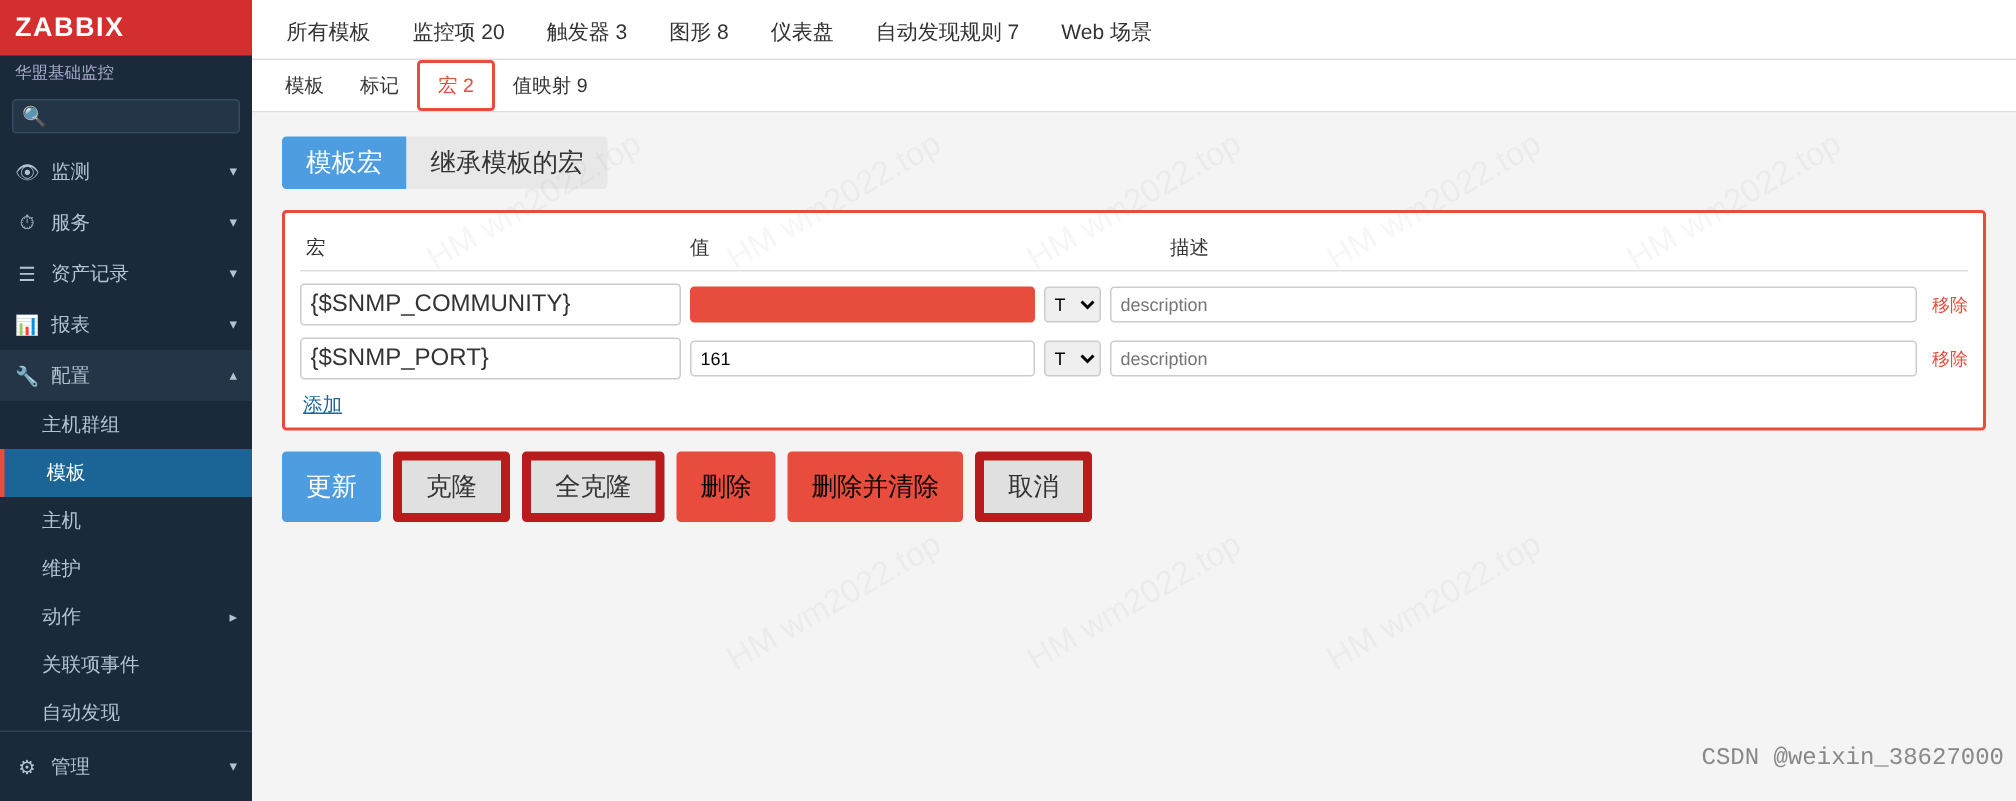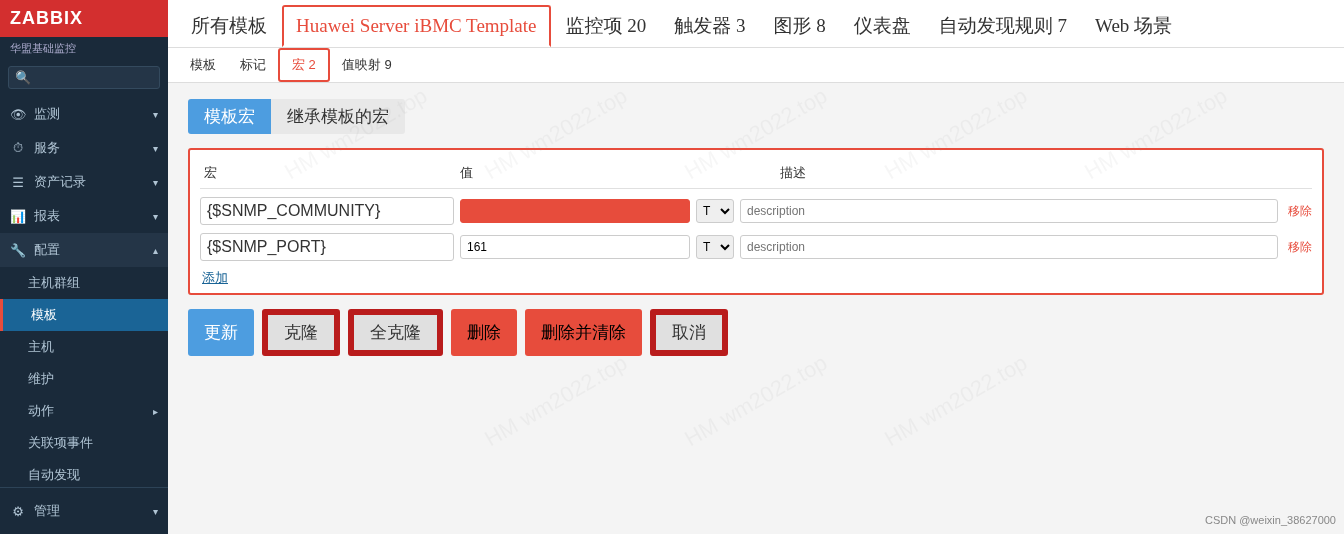--- a/index.html
+++ b/index.html
@@ -98,27 +98,26 @@
       border-bottom: 1px solid #ddd;
       display: flex;
       align-items: center;
       padding: 0 10px;
       flex-wrap: wrap;
       gap: 2px;
     }
     .top-tab {
       padding: 8px 12px;
       cursor: pointer;
-      font-size: 19px;
+      font-size: 14px;
       color: #333;
       border: 1px solid transparent;
       margin-top: 4px;
       margin-bottom: -1px;
       border-radius: 3px 3px 0 0;
-      font-family: Liberation Serif, serif;
     }
     .top-tab.active-tab {
       border: 2px solid #e74c3c;
       color: #e74c3c;
       background: white;
       border-bottom: 2px solid white;
     }
 
     
     .sub-tabs {
@@ -282,24 +281,25 @@
     .watermark-text {
       font-size: 22px;
       color: #888;
       transform: rotate(-30deg);
       white-space: nowrap;
       padding: 30px 20px;
     }
 
     .csdn-badge {
       position: fixed;
-      bottom: 8px;
+      bottom: 20px;
       right: 8px;
-      font-size: 11px;
+      font-size: 16px;
       color: #888;
+      font-family: Liberation Mono, monospace;
     }
   </style>
 </head>
 <body>
 
 <nav class="sidebar">
   <div class="sidebar-logo">
     <span class="sidebar-logo-text">ZABBIX</span>
   </div>
   <div class="sidebar-subtitle">华盟基础监控</div>
@@ -363,23 +363,20 @@
       <span class="nav-arrow">▾</span>
     </div>
   </div>
 </nav>
 
 <div class="main-content">
 
   <div class="top-tabs">
     <div class="top-tab">
       <span>所有模板</span>
-    </div>
-    <div class="top-tab active-tab">
-      <span>Huawei Server iBMC Template</span>
     </div>
     <div class="top-tab">
       <span>监控项 20</span>
     </div>
     <div class="top-tab">
       <span>触发器 3</span>
     </div>
     <div class="top-tab">
       <span>图形 8</span>
     </div>

